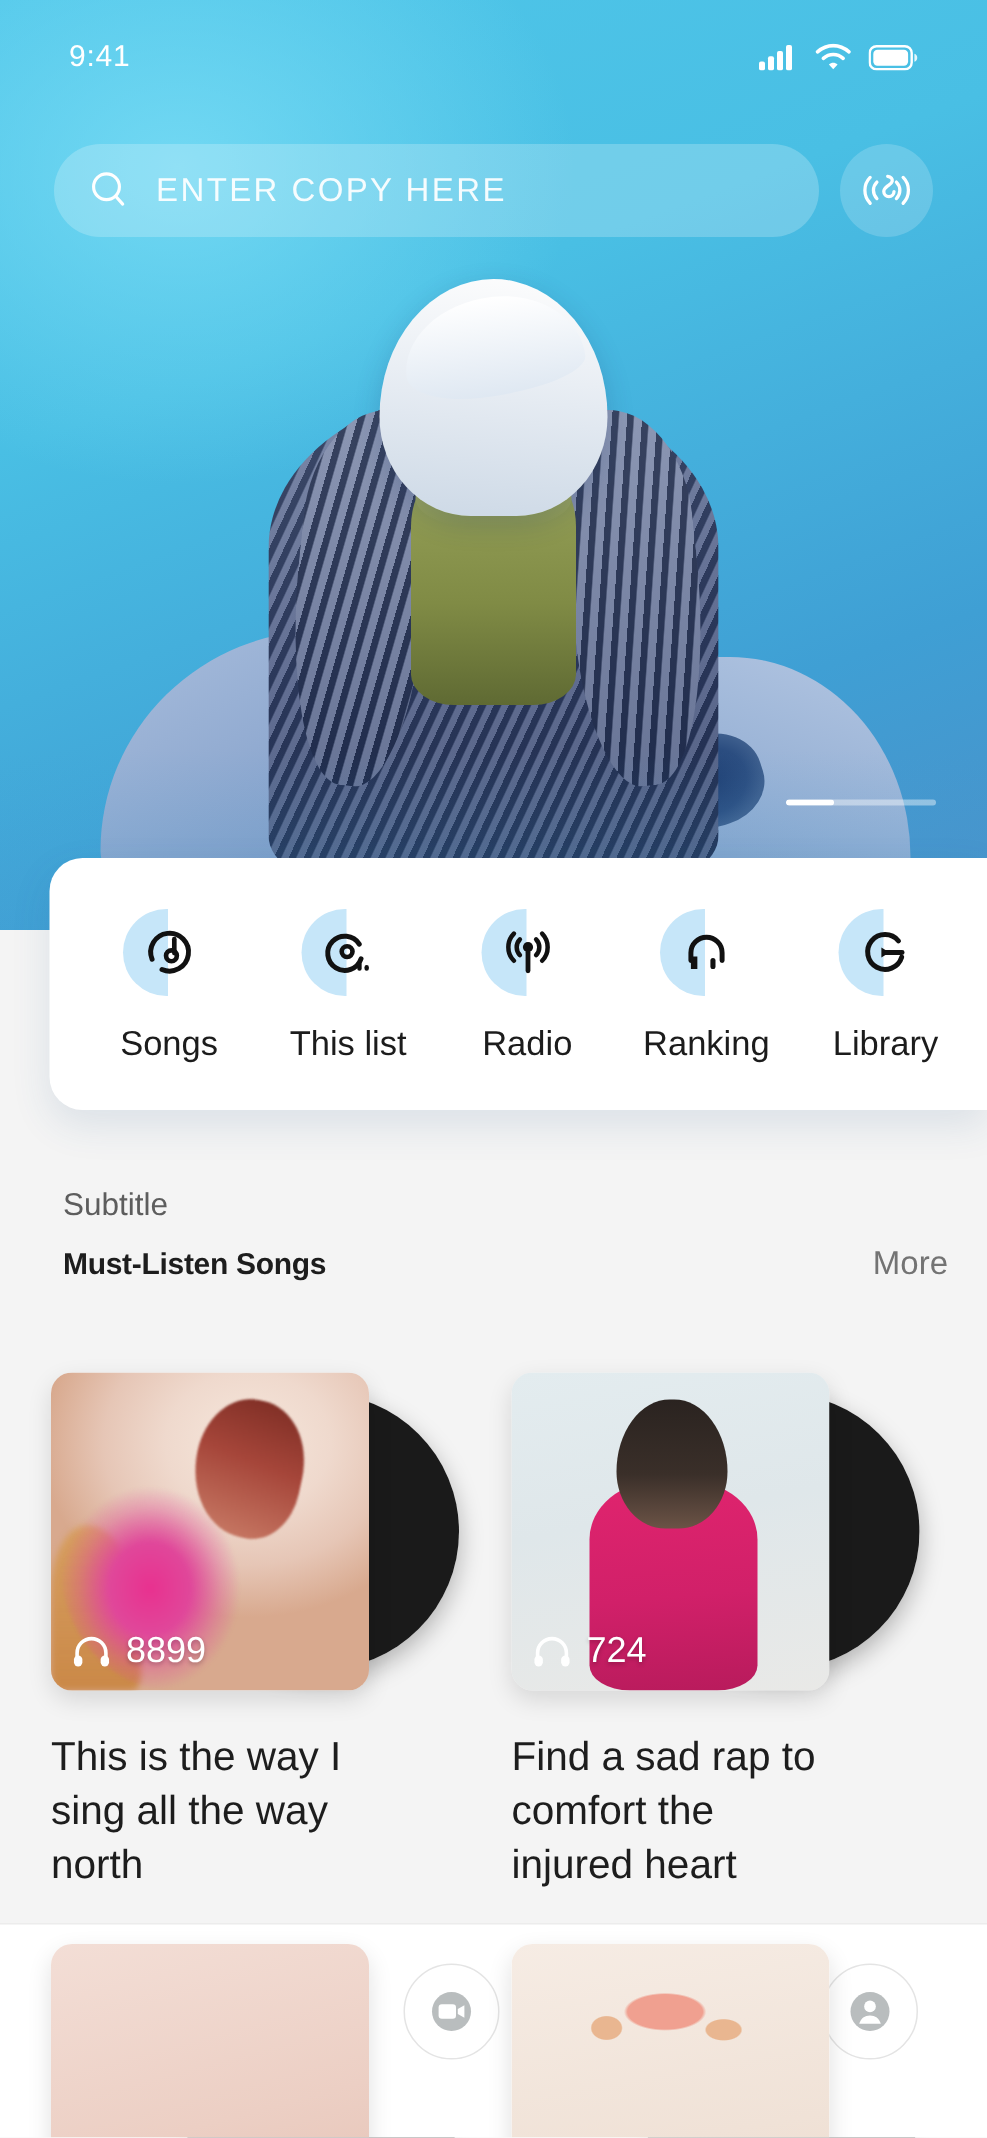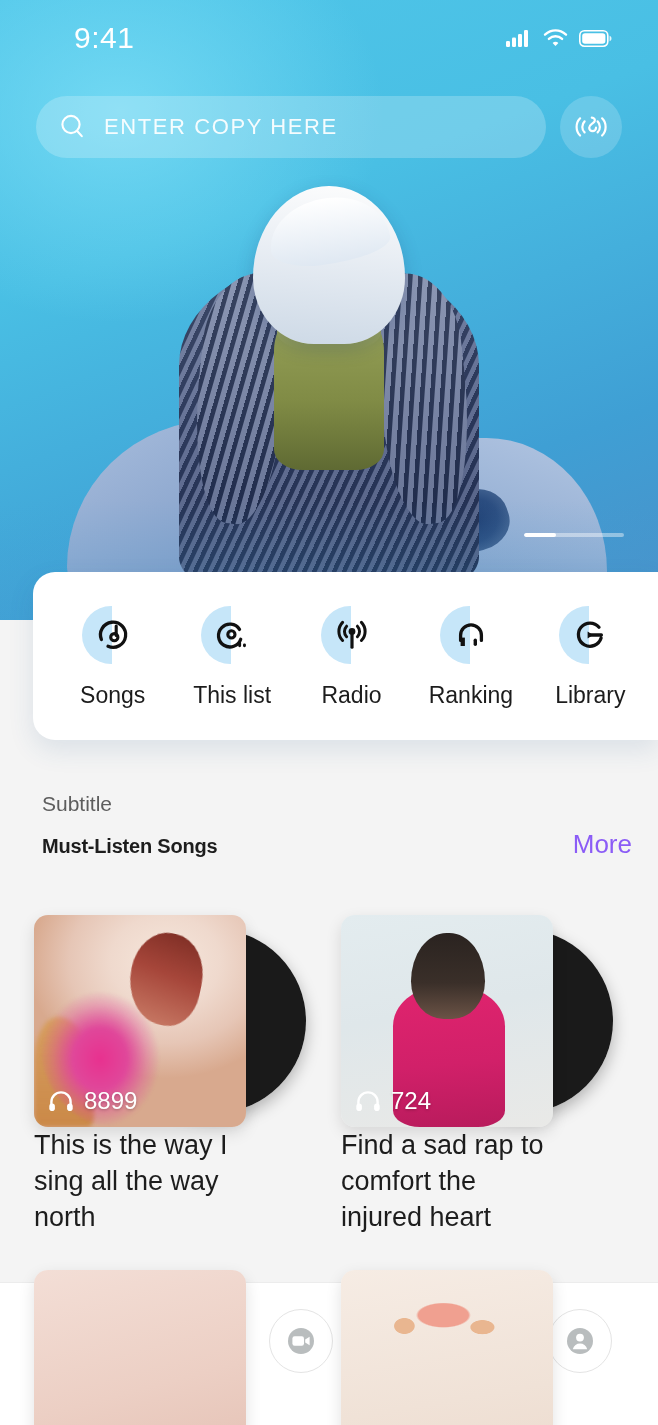--- a/index.html
+++ b/index.html
@@ -145,23 +145,22 @@
     left: 0; top: 0;
     width: 658px; height: 76px;
     display: flex;
     align-items: center;
     justify-content: space-between;
     padding: 0 46px;
     box-sizing: border-box;
     color: #ffffff;
   }
   .clock {
-    font-size: 30px;
+    font-size: 20px;
     letter-spacing: 0.5px;
-    margin-left: 28px;
   }
   .status-icons {
     display: flex;
     align-items: center;
     gap: 11px;
   }
 
   
   .searchrow {
     position: absolute;
@@ -272,41 +271,42 @@
     align-items: baseline;
     justify-content: space-between;
   }
   .sec-title {
     font-size: 20px;
     font-weight: bold;
     color: #1d1d1d;
     letter-spacing: -0.2px;
   }
   .sec-more {
-    font-size: 26px;
-    color: #8b5cf6;
+    font-size: 22px;
+    color: #737373;
   }
 
   
   .grid {
     position: absolute;
     left: 34px; top: 915px;
     width: 624px;
     display: flex;
     flex-wrap: wrap;
     gap: 0 95px;
   }
   .song {
     width: 212px;
   }
   .song + .song { margin-left: 0; }
   .art-wrap {
     position: relative;
     width: 212px;
     height: 212px;
+    margin-bottom: 26px;
   }
   .vinyl {
     position: absolute;
     right: -60px; top: 14px;
     width: 184px; height: 184px;
     border-radius: 50%;
     background:
       radial-gradient(closest-side, #d9d9d9 0 8%, #111 9% 16%, #1a1a1a 17% 100%),
       repeating-radial-gradient(circle, #141414 0 3px, #222 3px 5px);
     box-shadow: 0 6px 16px rgba(0,0,0,0.28);

